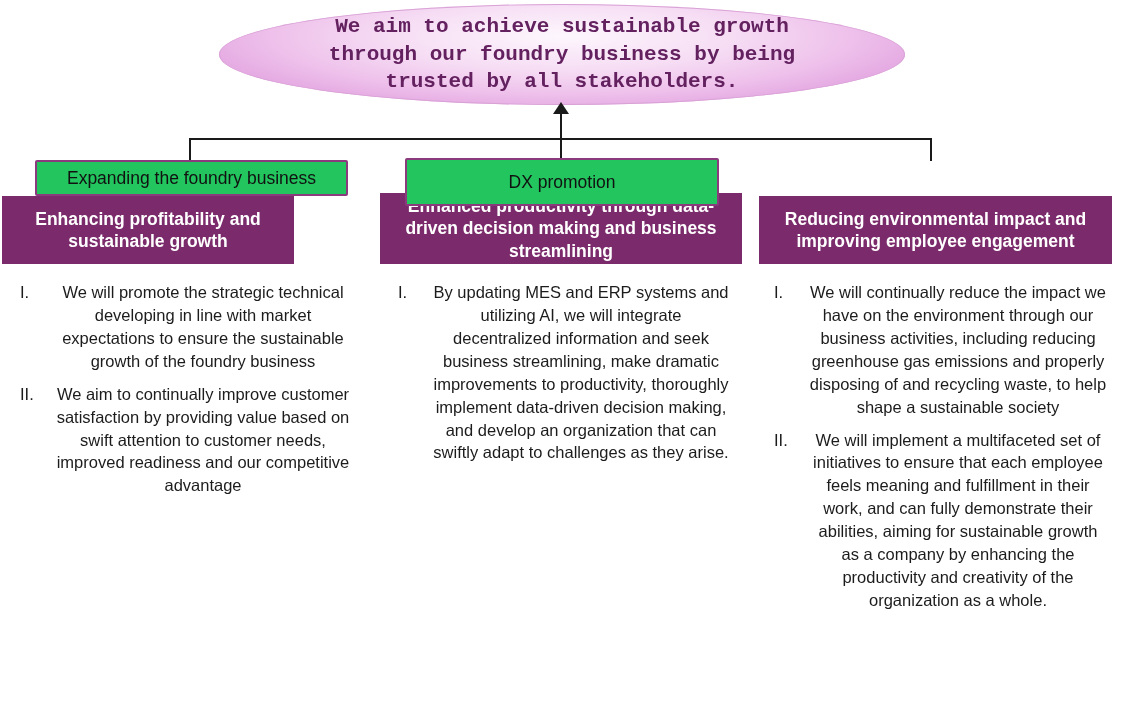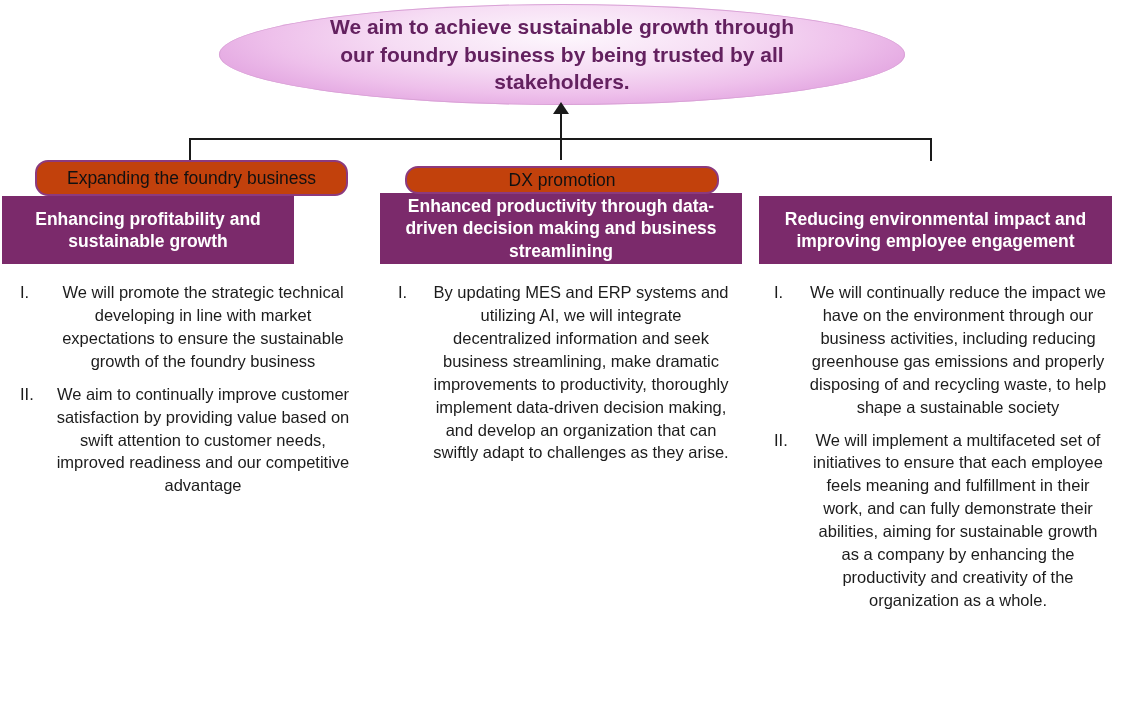--- a/index.html
+++ b/index.html
@@ -19,46 +19,47 @@
       #fdf7fd 0%, #f6ddf4 35%, #eec0eb 60%, #e2a4e0 80%, #d98ed8 100%);
     box-shadow:0 0 0 1px #d9a2d6 inset;
     display:flex;align-items:center;justify-content:center;
   }
   .ellipse-text{
     max-width:500px;
     text-align:center;
     font-size:21px;font-weight:bold;
     line-height:1.33;
     color:#63215f;
+    font-family:Liberation Mono, monospace;
   }
   
   .line{position:absolute;background:#1a1a1a;}
   .h-line{left:190px;top:138px;width:742px;height:2px;}
   .drop-left{left:189px;top:138px;width:2px;height:23px;}
   .drop-right{left:930px;top:138px;width:2px;height:23px;}
   .center-vert{left:560px;top:113px;width:2px;height:47px;}
   .arrow-head{
     position:absolute;left:553px;top:102px;
     width:0;height:0;
     border-left:8px solid transparent;
     border-right:8px solid transparent;
     border-bottom:12px solid #1a1a1a;
   }
   
   .hdr{
     position:absolute;
-    background:#c2410c;
+    background:#22c55e;
     border:2px solid #8c3a7e;
-    border-radius:13px;
+    border-radius:2px;
     display:flex;align-items:center;justify-content:center;
     font-size:17.5px;color:#111111;
     z-index:2;box-sizing:border-box;text-align:center;
   }
   .hdr-1{left:35px;top:160px;width:313px;height:36px;}
-  .hdr-2{left:405px;top:158px;width:314px;height:28px;margin-top:8px;}
+  .hdr-2{left:405px;top:158px;width:314px;height:48px;}
   .hdr-3{left:775px;top:160px;width:314px;height:36px;}
   
   .banner{
     position:absolute;
     background:#7b2a6b;color:#ffffff;
     font-weight:bold;font-size:17.5px;line-height:1.26;
     display:flex;align-items:center;justify-content:center;
     text-align:center;
     z-index:1;box-sizing:border-box;
     padding:2px 10px;

